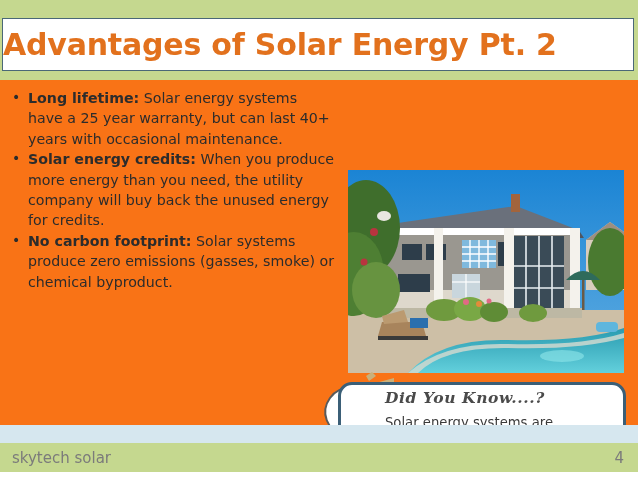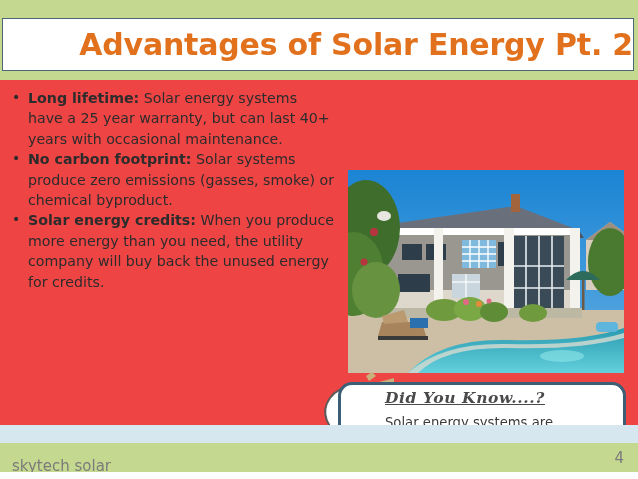--- a/index.html
+++ b/index.html
@@ -32,39 +32,39 @@
     position: absolute;
     left: 2px;
     top: 18px;
     width: 632px;
     height: 53px;
     background: #ffffff;
     border: 1px solid #4a6877;
     box-sizing: border-box;
     display: flex;
     align-items: center;
-    justify-content: flex-end;
+    justify-content: flex-start;
   }
   .title-text {
     color: #e2711d;
     font-size: 30px;
     font-weight: bold;
     letter-spacing: -0.2px;
     white-space: nowrap;
     font-family: "DejaVu Sans", sans-serif;
   }
 
   
   .body-area {
     position: absolute;
     left: 0;
     top: 80px;
     width: 638px;
     height: 345px;
-    background: #ef4444;
+    background: #f97316;
   }
 
   
   .bullets {
     position: absolute;
     left: 6px;
     top: 8px;
     width: 330px;
     margin: 0;
     padding: 0;
@@ -116,21 +116,20 @@
     box-sizing: border-box;
   }
   .callout-title {
     position: absolute;
     left: 44px;
     top: 3px;
     font-size: 15.5px;
     font-weight: bold;
     font-style: italic;
     color: #4a4a4a;
-    text-decoration: underline;
     font-family: "DejaVu Serif", serif;
     letter-spacing: 0.6px;
     white-space: nowrap;
   }
   .callout-body {
     position: absolute;
     left: 44px;
     top: 28px;
     width: 232px;
     font-size: 13.2px;
@@ -164,21 +163,20 @@
     height: 29px;
     background: #c5d88f;
   }
   .footer-label {
     position: absolute;
     left: 12px;
     top: 449px;
     font-size: 15px;
     color: #7b7b7b;
     font-family: "DejaVu Sans", sans-serif;
-    margin-top: 8px;
   }
   .footer-page {
     position: absolute;
     right: 14px;
     top: 449px;
     font-size: 15px;
     color: #7b7b7b;
     font-family: "DejaVu Sans", sans-serif;
   }
   .footer-white {
@@ -198,22 +196,22 @@
   <div class="top-band"></div>
 
   <div class="title-band">
     <div class="title-text">Advantages of Solar Energy Pt. 2</div>
   </div>
 
   <div class="body-area">
 
     <ul class="bullets">
       <li class="bullet"><b>Long lifetime:</b><span> Solar energy systems have a 25 year warranty, but can last 40+ years with occasional maintenance.</span></li>
+      <li class="bullet"><b>Solar energy credits:</b><span> When you produce more energy than you need, the utility company will buy back the unused energy for credits.</span></li>
       <li class="bullet"><b>No carbon footprint:</b><span> Solar systems produce zero emissions (gasses, smoke) or chemical byproduct.</span></li>
-      <li class="bullet"><b>Solar energy credits:</b><span> When you produce more energy than you need, the utility company will buy back the unused energy for credits.</span></li>
     </ul>
 
     <div class="photo">
       <svg width="276" height="203" viewBox="0 0 276 203">
         <defs>
           <linearGradient id="sky" x1="0" y1="0" x2="0" y2="1">
             <stop offset="0%" stop-color="#1b84d4"></stop>
             <stop offset="100%" stop-color="#62aee2"></stop>
           </linearGradient>
           <linearGradient id="pool" x1="0" y1="0" x2="0" y2="1">

